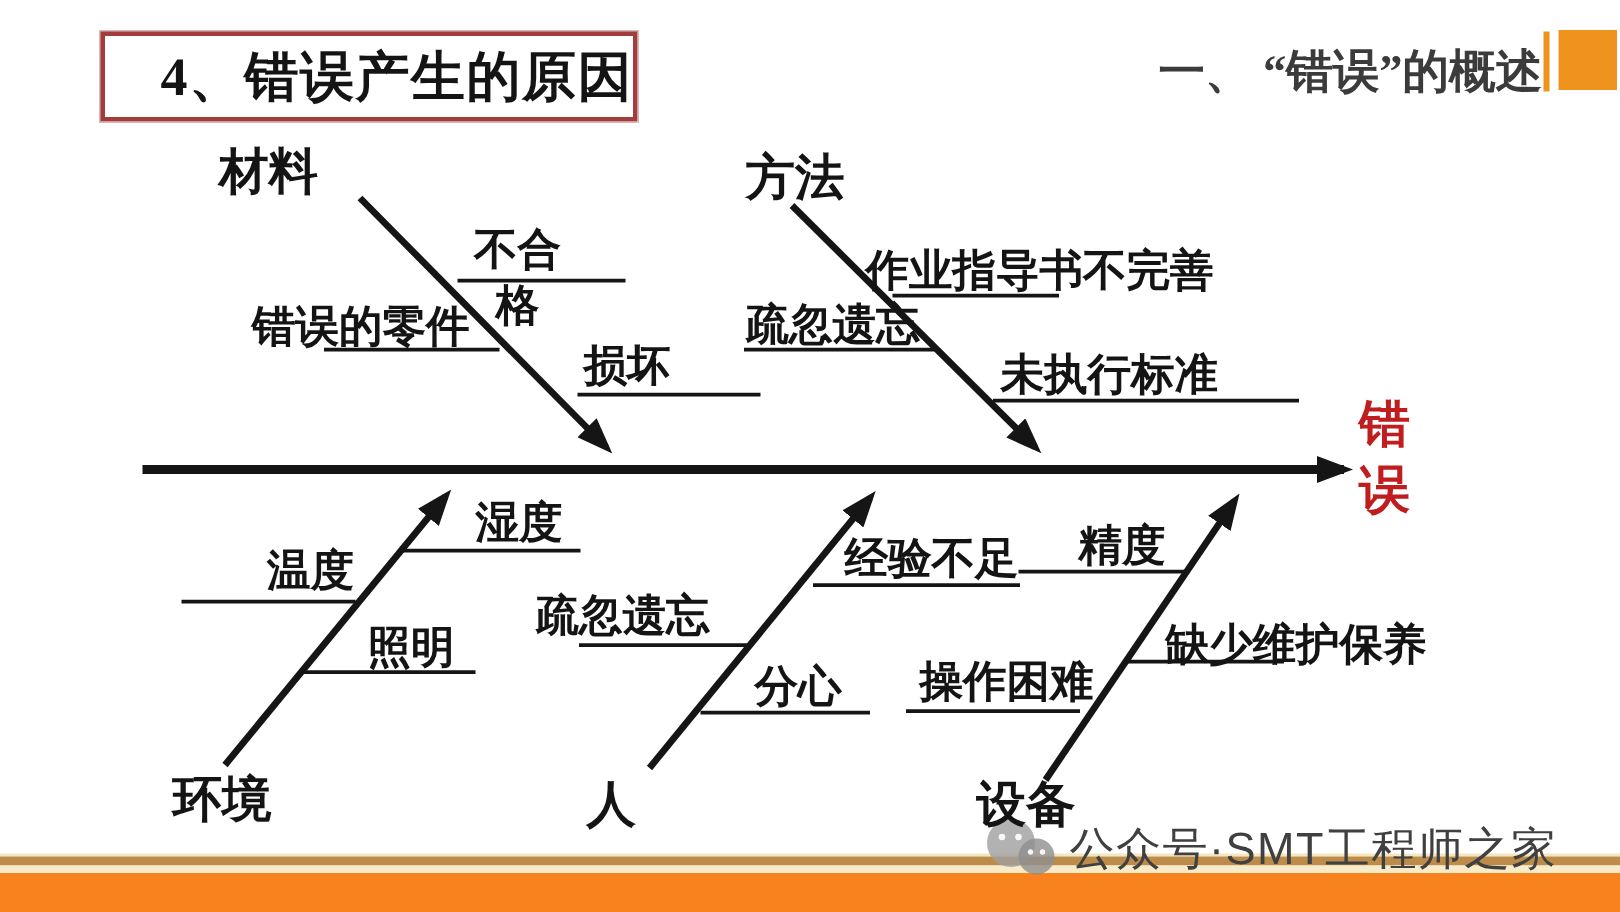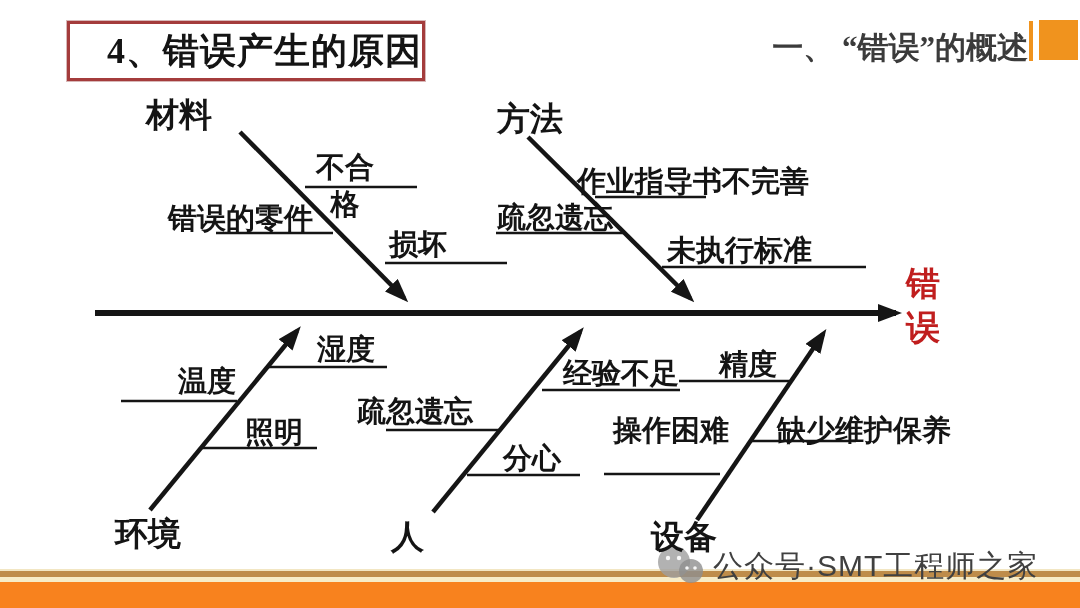--- a/index.html
+++ b/index.html
@@ -131,21 +131,21 @@
   <div class="lbl cause" style="left:317px; top:333px;">湿度</div>
   <div class="lbl cause" style="left:162px; top:365px;margin-left:16px;">温度</div>
   <div class="lbl cause" style="left:245px; top:416px;">照明</div>
 
   <div class="lbl cause" style="left:563px; top:357px;">经验不足</div>
   <div class="lbl cause" style="left:357px; top:395px;">疏忽遗忘</div>
   <div class="lbl cause" style="left:503px; top:442px;">分心</div>
 
   <div class="lbl cause" style="left:719px; top:348px;">精度</div>
   <div class="lbl cause" style="left:777px; top:414px;">缺少维护保养</div>
-  <div class="lbl cause" style="left:613px; top:414px;">操作困难</div>
+  <div class="lbl cause" style="left:613px; top:439px;">操作困难</div>
 
   <div class="effect">错误</div>
 
   <div class="watermark">
     <svg width="52" height="46" viewBox="0 0 52 46">
       <circle cx="19" cy="19" r="16" fill="#9f9f9f" opacity="0.8"></circle>
       <circle cx="36" cy="28" r="12" fill="#8f8f8f" opacity="0.8"></circle>
       <circle cx="13" cy="15" r="2.2" fill="#ffffff" opacity="0.9"></circle>
       <circle cx="24" cy="15" r="2.2" fill="#ffffff" opacity="0.9"></circle>
       <circle cx="32" cy="25" r="1.8" fill="#ffffff" opacity="0.9"></circle>

